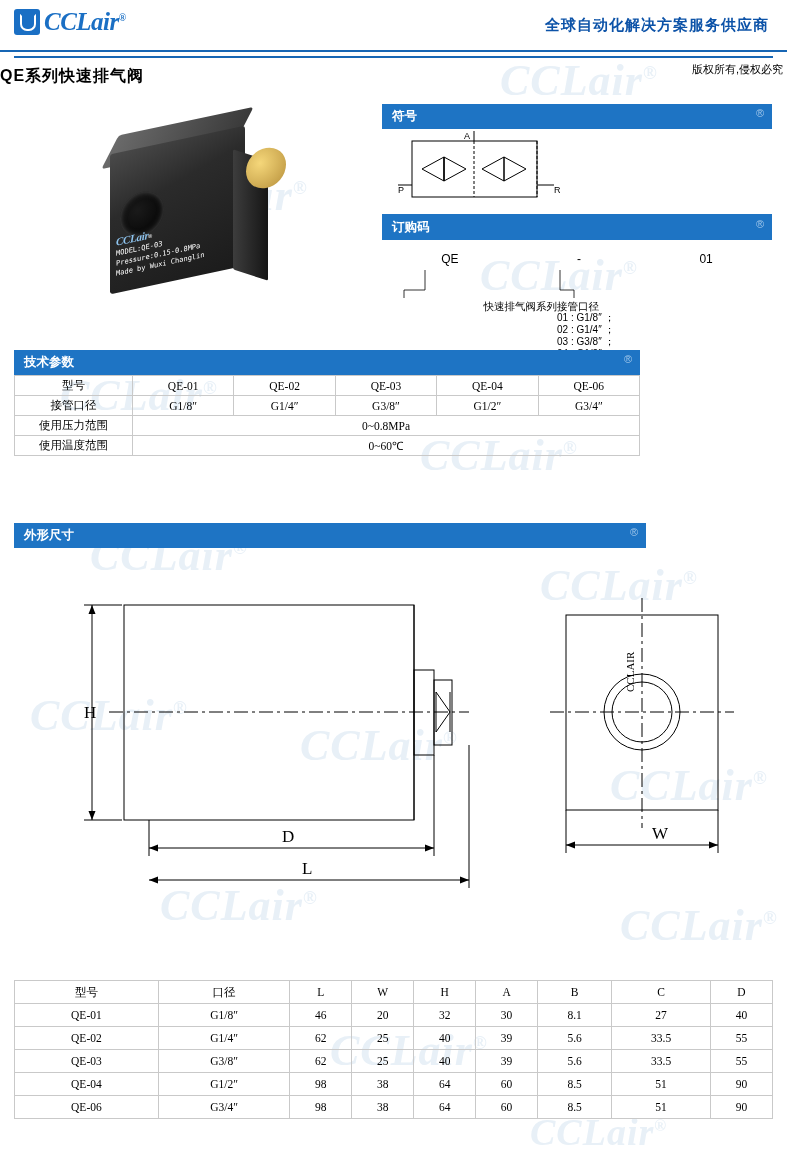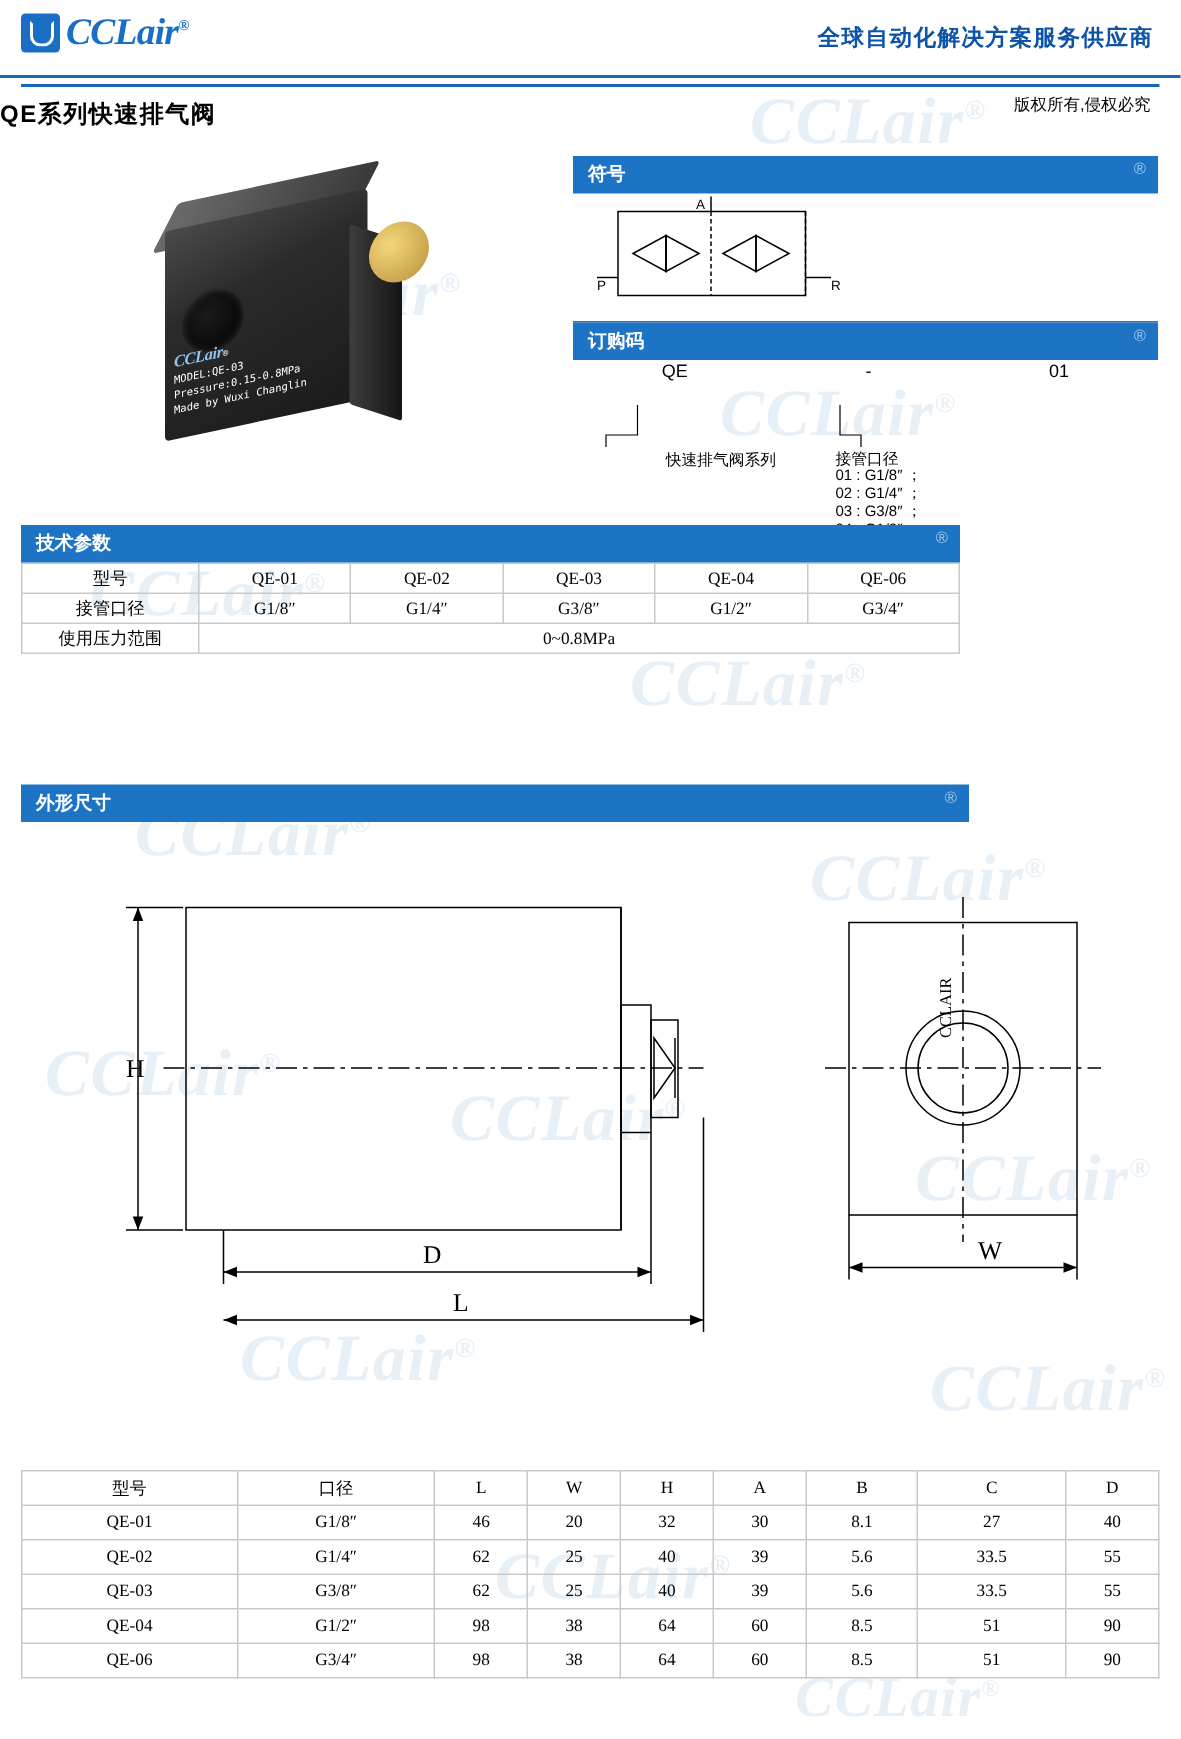--- a/index.html
+++ b/index.html
@@ -144,28 +144,28 @@
     position: absolute; left: 382px; top: 104px; width: 390px;
   }
   .symbol-box {
     height: 86px;
     border-bottom: 1px solid #1e74c4;
     position: relative;
   }
   .order-box { height: 128px; position: relative; }
   .order-row {
     display: flex; justify-content: space-around;
-    font-size: 12px; 
+    font-size: 12px; padding-top: 12px;
   }
   .order-note {
     position: absolute; left: 0; top: 60px;
     width: 100%;
     display: flex;
   }
-  .note-left { width: 175px; text-align: center; font-size: 10.5px; padding-left: 22px;}
+  .note-left { width: 175px; text-align: right; font-size: 10.5px; padding-left: 22px;}
   .note-right { font-size: 10px; line-height: 12px; }
   .note-right .hd { font-size: 10.5px; }
   .leader { position:absolute; }
 
   
   .tech-wrap { position: absolute; left: 14px; top: 350px; width: 626px; }
   table { border-collapse: collapse; width: 100%; font-family: Liberation Serif, serif; }
   .tech td {
     border: 1px solid #c9c9c9;
     height: 20px;
@@ -189,21 +189,21 @@
     font-size: 11.5px;
     font-weight: normal;
   }
   .bot th { background: #fff; }
 
   .footer {
     position: absolute; left: 0; bottom: 10px; width: 100%;
   }
   .footer .fline { height: 2px; background: #1766b4; margin: 0 14px; }
   .footer .ftext {
-    text-align: right; padding: 4px 20px 0 0;
+    text-align: right; padding: 4px 4px 0 0;
     font-size: 11px; color: #000;
   }
 </style>
 </head>
 <body>
 
 <div class="wm" style="left:500px; top:55px;  font-size:44px;">CCLair<span class="wm-r">®</span></div>
 <div class="wm" style="left:150px; top:170px; font-size:44px;">CCLair<span class="wm-r">®</span></div>
 <div class="wm" style="left:480px; top:250px; font-size:44px;">CCLair<span class="wm-r">®</span></div>
 <div class="wm" style="left:60px;  top:370px; font-size:44px;">CCLair<span class="wm-r">®</span></div>
@@ -324,20 +324,24 @@
           <td>G1/8″</td>
           <td>G1/4″</td>
           <td>G3/8″</td>
           <td>G1/2″</td>
           <td>G3/4″</td>
         </tr>
         <tr>
           <td class="lbl">使用压力范围</td>
           <td colspan="5">0~0.8MPa</td>
         </tr>
+        <tr>
+          <td class="lbl">使用温度范围</td>
+          <td colspan="5">0~60℃</td>
+        </tr>
       </tbody>
     </table>
   </div>
 
   <div class="dim-bar-wrap">
     <div class="bar">
       <span>外形尺寸</span>
       <span class="reg">®</span>
     </div>
   </div>

